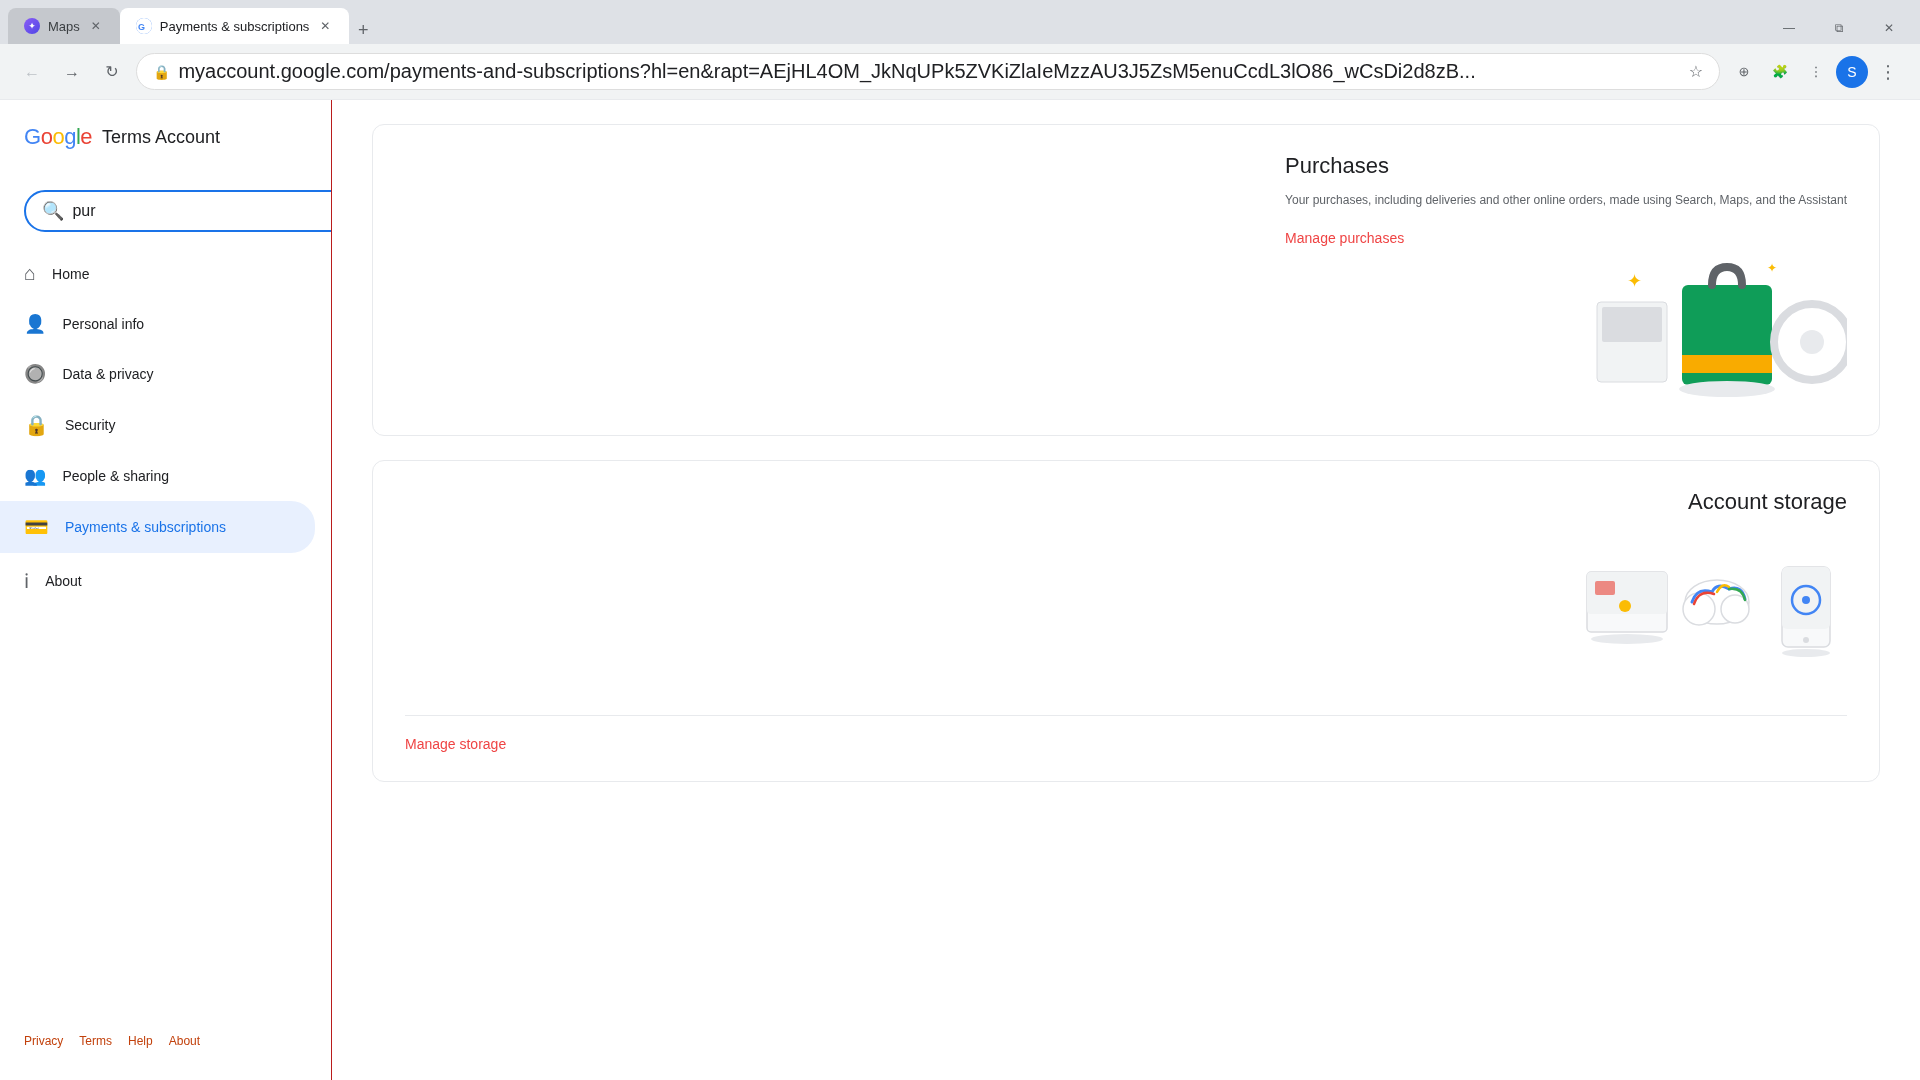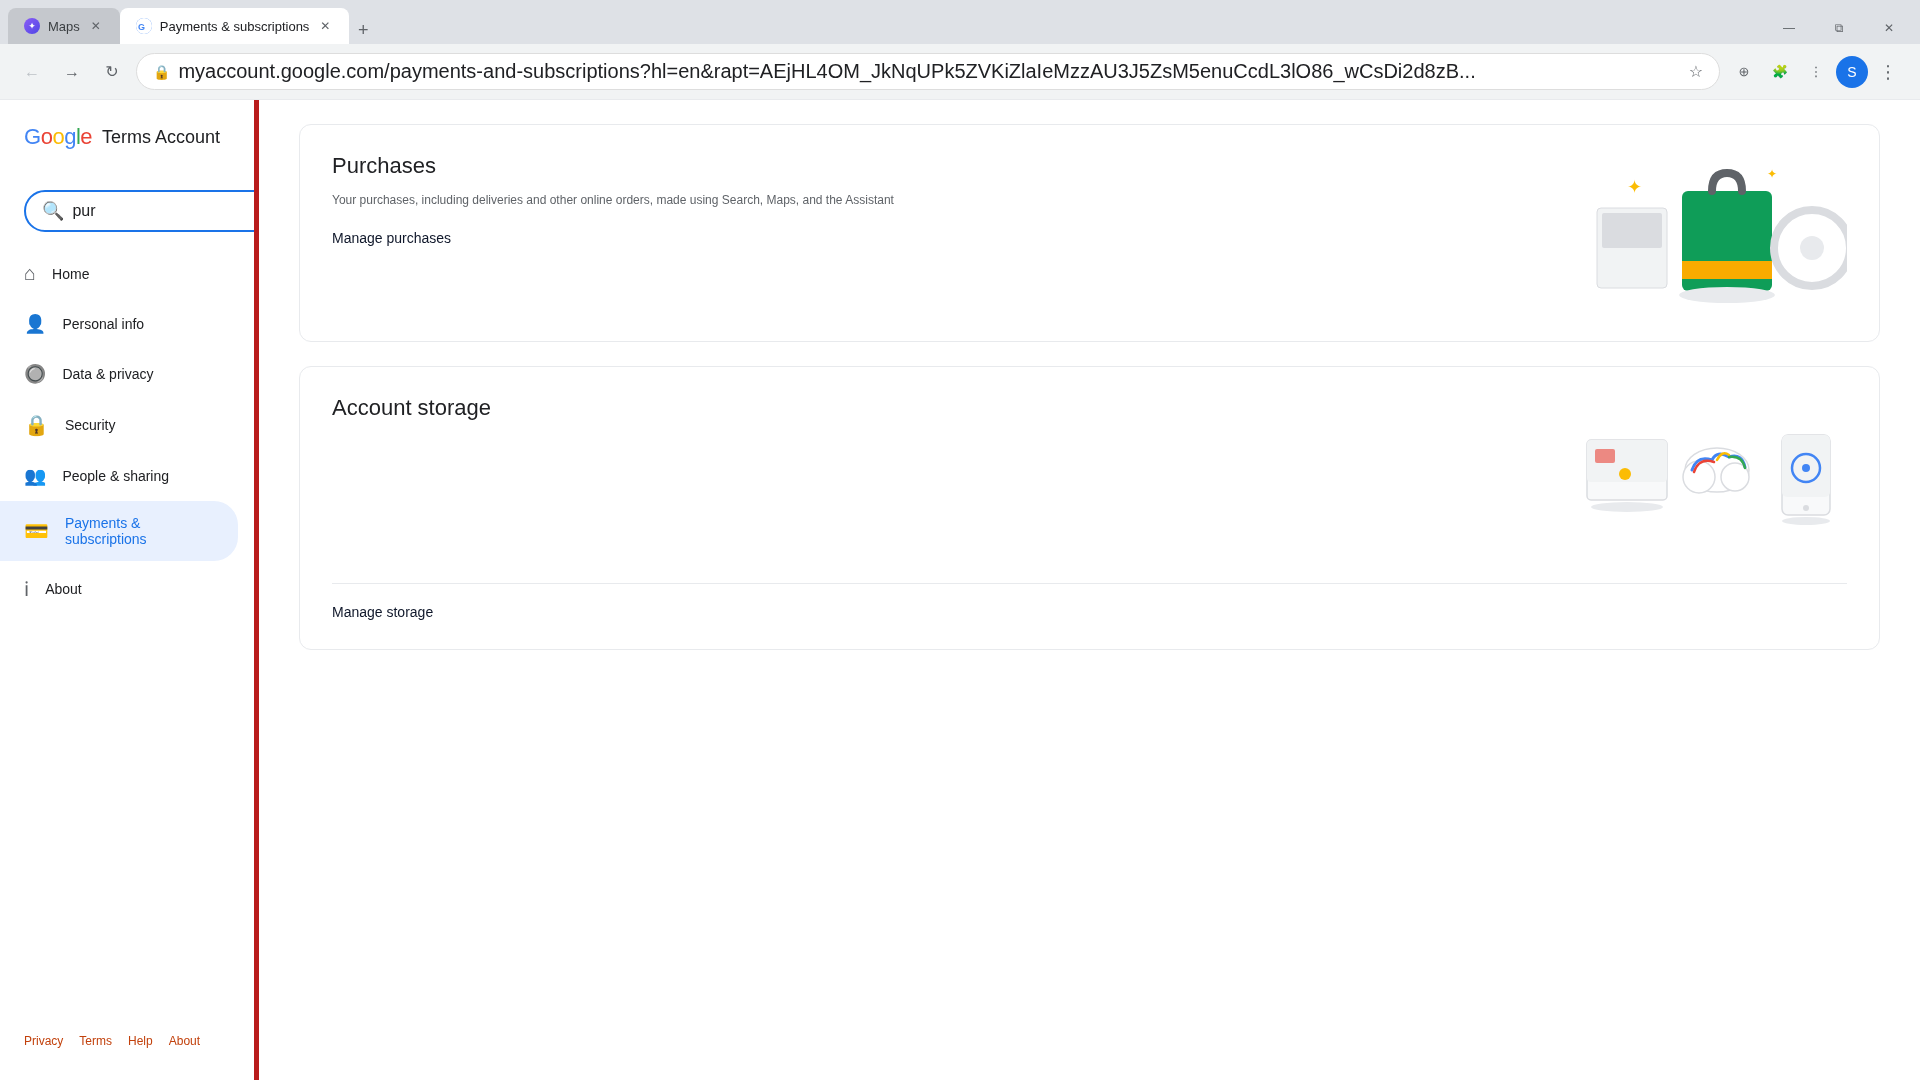--- a/index.html
+++ b/index.html
@@ -26,21 +26,21 @@
     .nav-btn.disabled { color: #bdc1c6; cursor: default; }
     .address-bar { flex: 1; display: flex; align-items: center; background: #f1f3f4; border-radius: 20px; padding: 6px 16px; gap: 8px; border: 1px solid transparent; }
     .lock-icon { color: #5f6368; font-size: 14px; }
     .address-text { flex: 1; font-size: 20px; color: #202124; white-space: nowrap; overflow: hidden; text-overflow: ellipsis; }
     .nav-actions { display: flex; align-items: center; gap: 4px; }
 
     
     .app { display: flex; height: calc(1080px - 100px); background: #fff; }
 
     
-    .sidebar { width: 259px; flex-shrink: 0; padding: 16px 0; display: flex; flex-direction: column; overflow-y: auto; border-right: 5px solid #b91c1c; }
+    .sidebar { width: 332px; flex-shrink: 0; padding: 16px 0; display: flex; flex-direction: column; overflow-y: auto; border-right: 1px solid #b91c1c; }
     .sidebar-logo { padding: 8px 24px 24px; display: flex; align-items: center; gap: 4px; }
     .google-logo { font-size: 22px; font-weight: 500; letter-spacing: -0.5px; }
     .google-logo .g { color: #4285f4; }
     .google-logo .o1 { color: #ea4335; }
     .google-logo .o2 { color: #fbbc04; }
     .google-logo .g2 { color: #4285f4; }
     .google-logo .l { color: #34a853; }
     .google-logo .e { color: #ea4335; }
     .sidebar-account-title { font-size: 18px; color: #202124; margin-left: 6px; }
     .sidebar-item { display: flex; align-items: center; gap: 16px; padding: 14px 24px; cursor: pointer; border-radius: 0 24px 24px 0; margin-right: 16px; font-size: 14px; color: #202124; }
@@ -56,23 +56,23 @@
     .search-input { border: none; outline: none; font-size: 16px; color: #202124; flex: 1; background: transparent; }
     .search-icon { color: #5f6368; font-size: 18px; }
 
     
     .main-content { flex: 1; overflow-y: auto; padding: 24px 40px; }
 
     
     .card { background: #fff; border: 1px solid #e8eaed; border-radius: 12px; margin-bottom: 24px; overflow: hidden; }
     .card-title { font-size: 22px; font-weight: 400; color: #202124; margin-bottom: 12px; }
     .card-desc { font-size: 12px; color: #5f6368; line-height: 1.6; max-width: 580px; }
-    .card-inner { display: flex; align-items: flex-start; position: relative; padding: 28px 32px; }
+    .card-inner { display: flex; align-items: flex-end; position: relative; padding: 28px 32px; flex-direction: column; }
     .card-text { flex: 1; }
-    .card-link { display: inline-block; margin-top: 20px; color: #0f172a; font-size: 14px; text-decoration: none; cursor: pointer; font-weight: 500; }
+    .card-link { display: inline-block; margin-top: 20px; color: #ef4444; font-size: 14px; text-decoration: none; cursor: pointer; font-weight: 500; }
     .card-divider { height: 1px; background: #e8eaed; margin: 0 32px; }
     .storage-bar { height: 4px; background: #e8eaed; border-radius: 2px; margin: 8px 0 4px; }
     .storage-used { height: 100%; background: #1a73e8; border-radius: 2px; }
     .storage-text { font-size: 14px; color: #5f6368; padding: 16px 32px; }
 
     .illustration-wrapper { width: 280px; height: 160px; position: relative; display: flex; align-items: center; justify-content: center; }
 
     
     .illus-svg { width: 280px; height: 160px; }
   </style>

